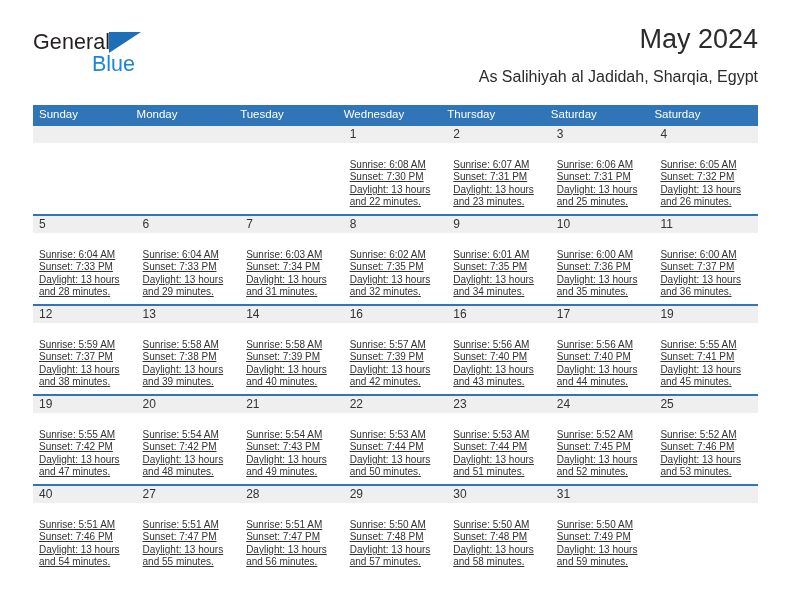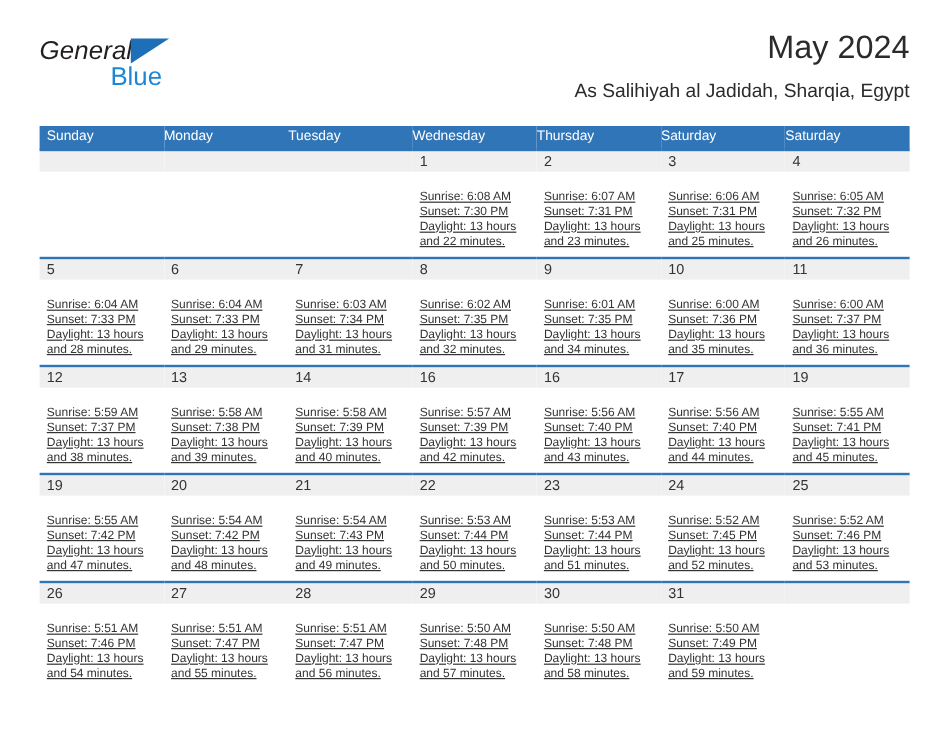--- a/index.html
+++ b/index.html
@@ -39,21 +39,20 @@
     height: 56px;
   }
   .logo-general {
     position: absolute;
     left: 0;
     top: 0;
     font-size: 21.5px;
     letter-spacing: .1px;
     color: #231f20;
     font-family: "Liberation Sans", sans-serif;
-    font-style: italic;
   }
   .logo-tri {
     position: absolute;
     left: 76px;
     top: 2px;
     width: 0;
     height: 0;
     border-left: 32px solid #1d70b8;
     border-bottom: 21px solid transparent;
   }
@@ -443,21 +442,21 @@
             <div>Sunrise: 5:52 AM</div>
             <div>Sunset: 7:46 PM</div>
             <div>Daylight: 13 hours</div>
             <div>and 53 minutes.</div>
           </div>
         </td>
       </tr>
 
       <tr class="week">
         <td>
-          <div class="daynum">26</div>
+          <div class="daynum">40</div>
           <div class="cellbody">
             <div>Sunrise: 5:51 AM</div>
             <div>Sunset: 7:46 PM</div>
             <div>Daylight: 13 hours</div>
             <div>and 54 minutes.</div>
           </div>
         </td>
         <td>
           <div class="daynum">27</div>
           <div class="cellbody">

